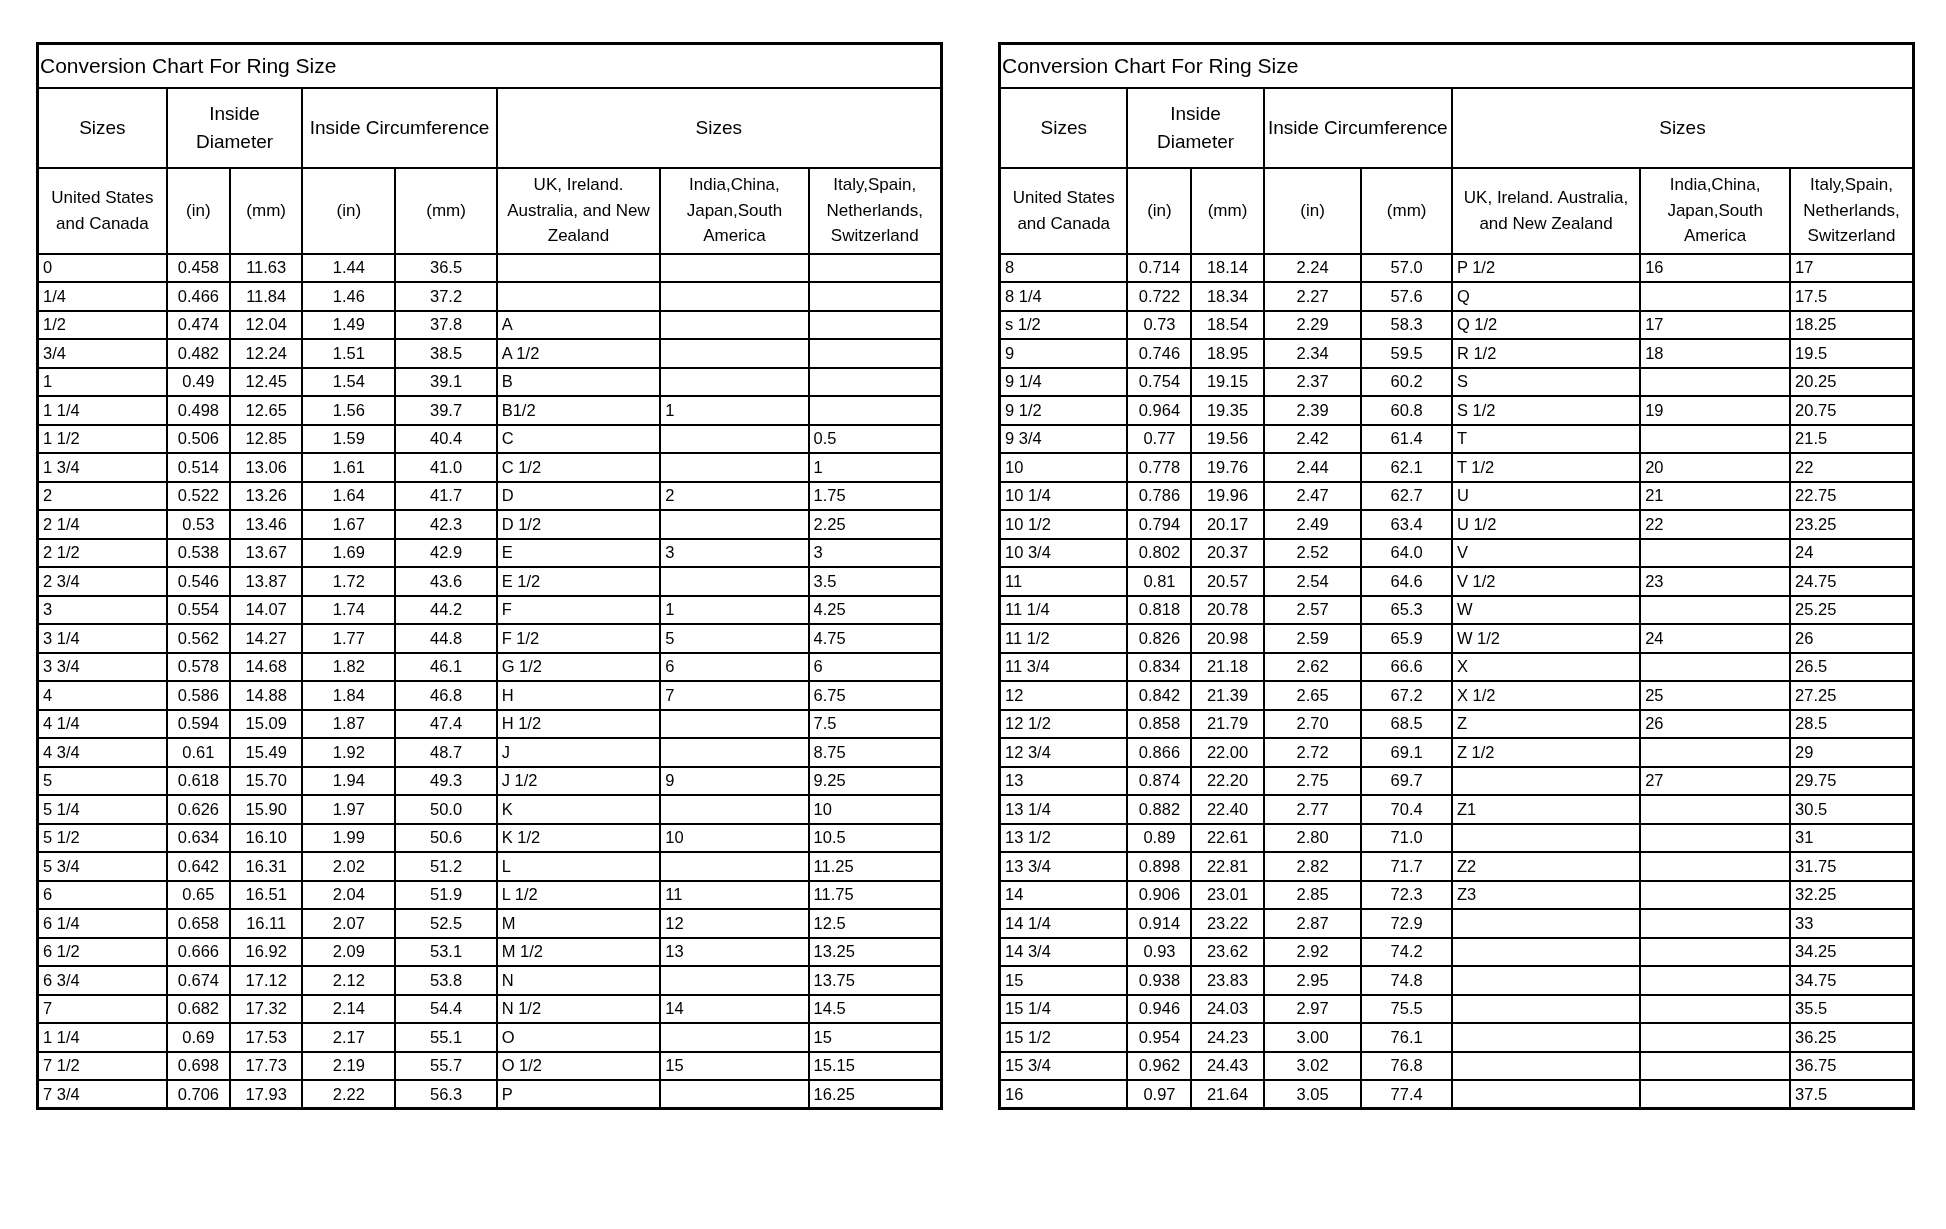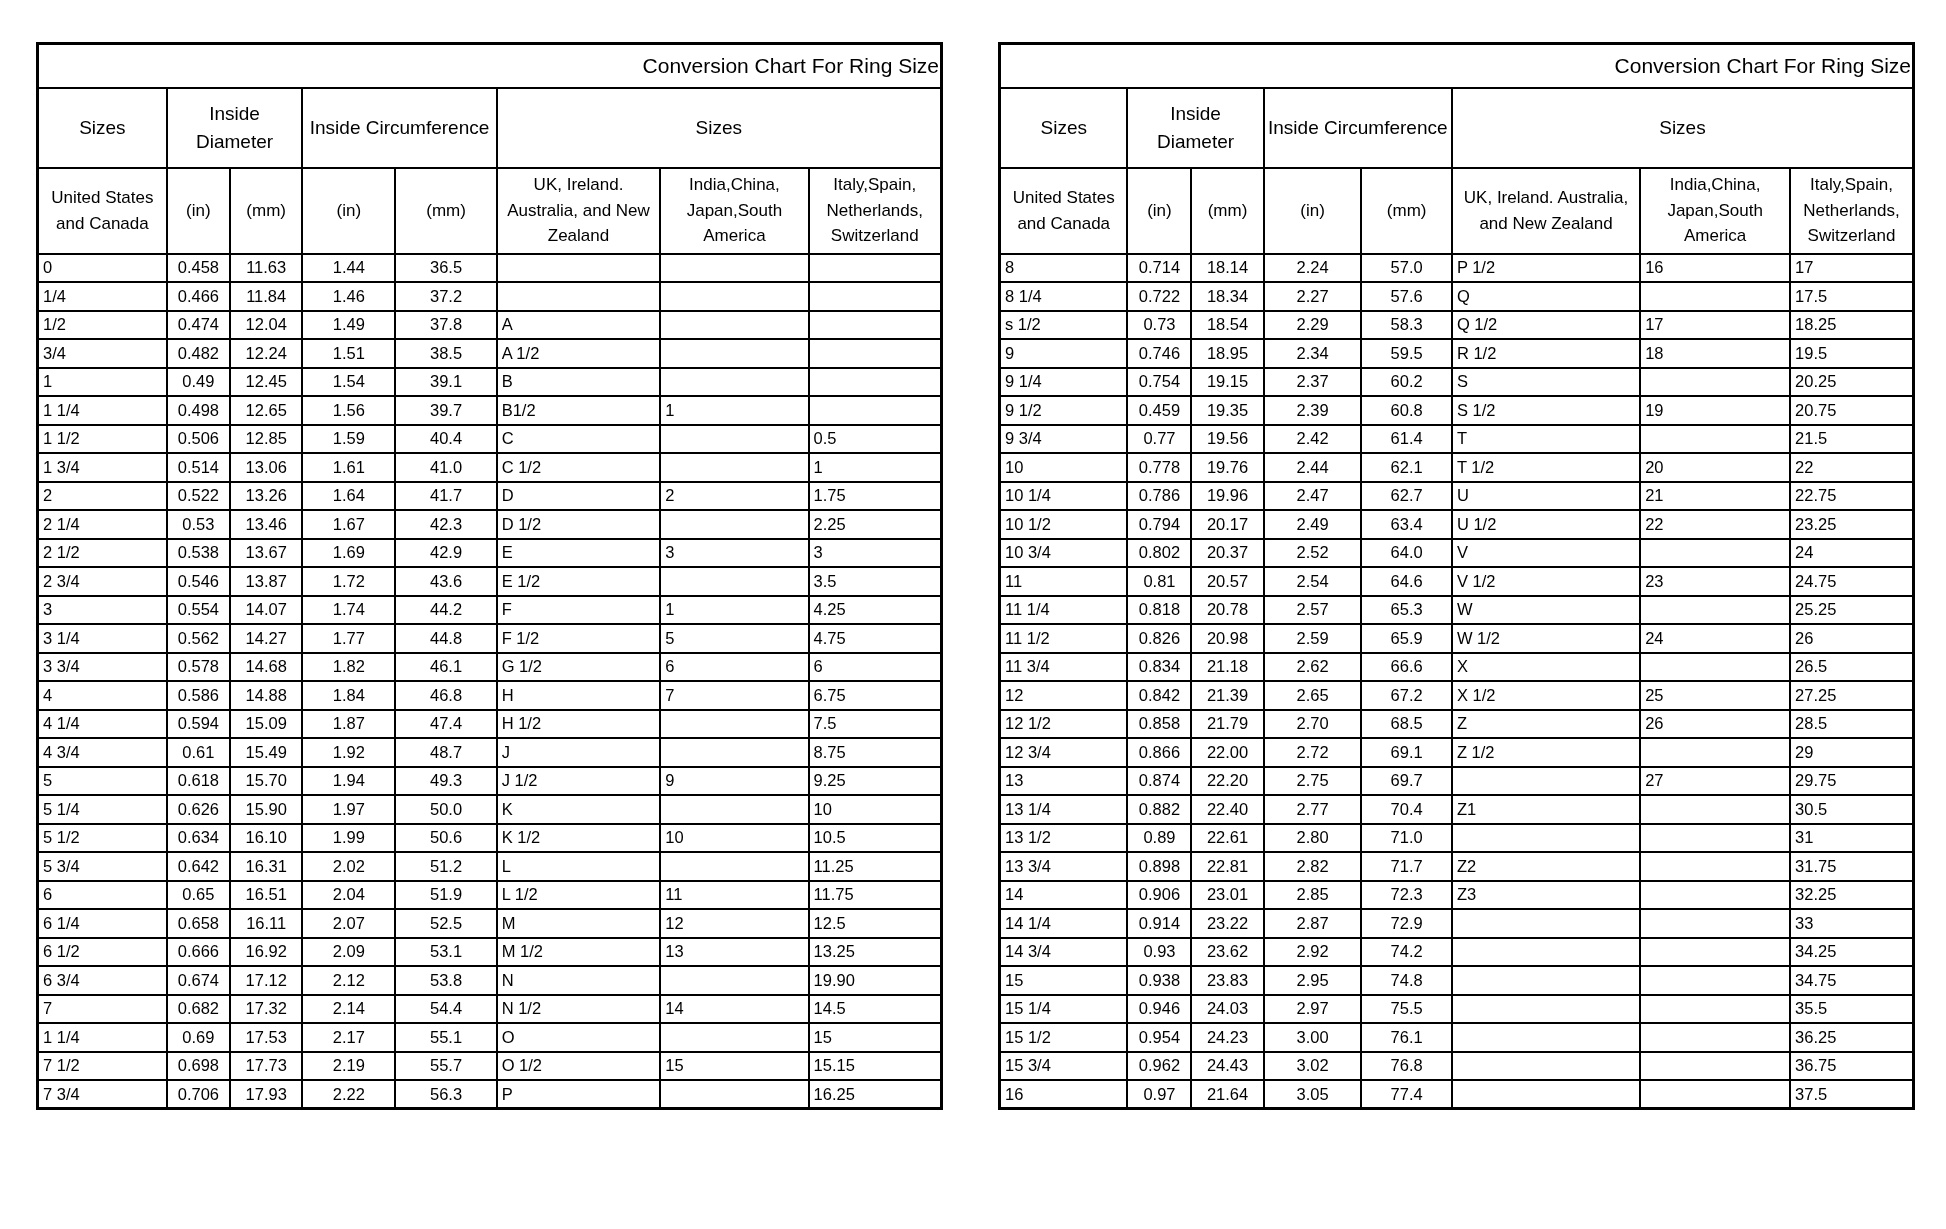--- a/index.html
+++ b/index.html
@@ -25,21 +25,21 @@
   }
   table.ring th, table.ring td {
     border: 2px solid #000;
     font-weight: 400;
     color: #000;
   }
 
   .title-row th {
     height: 44px;
     font-size: 21px;
-    text-align: right;
+    text-align: left;
     border-bottom-width: 3px;
   }
   .group-row th {
     height: 80px;
     font-size: 19px;
     text-align: center;
     line-height: 1.45;
     border-bottom-width: 3px;
   }
   .sub-row th {
@@ -357,21 +357,21 @@
             <td class="c7">13.25</td>
           </tr>
           <tr>
             <td class="c0">6 3/4</td>
             <td class="c1">0.674</td>
             <td class="c2">17.12</td>
             <td class="c3">2.12</td>
             <td class="c4">53.8</td>
             <td class="c5">N</td>
             <td class="c6"></td>
-            <td class="c7">19.90</td>
+            <td class="c7">13.75</td>
           </tr>
           <tr>
             <td class="c0">7</td>
             <td class="c1">0.682</td>
             <td class="c2">17.32</td>
             <td class="c3">2.14</td>
             <td class="c4">54.4</td>
             <td class="c5">N 1/2</td>
             <td class="c6">14</td>
             <td class="c7">14.5</td>
@@ -489,21 +489,21 @@
             <td class="c1">0.754</td>
             <td class="c2">19.15</td>
             <td class="c3">2.37</td>
             <td class="c4">60.2</td>
             <td class="c5">S</td>
             <td class="c6"></td>
             <td class="c7">20.25</td>
           </tr>
           <tr>
             <td class="c0">9 1/2</td>
-            <td class="c1">0.459</td>
+            <td class="c1">0.964</td>
             <td class="c2">19.35</td>
             <td class="c3">2.39</td>
             <td class="c4">60.8</td>
             <td class="c5">S 1/2</td>
             <td class="c6">19</td>
             <td class="c7">20.75</td>
           </tr>
           <tr>
             <td class="c0">9 3/4</td>
             <td class="c1">0.77</td>

